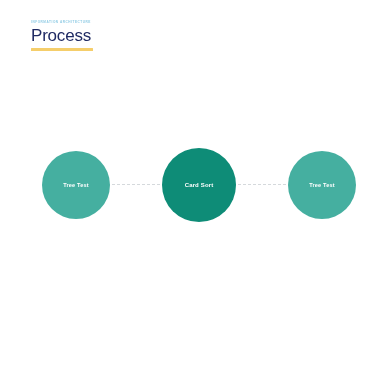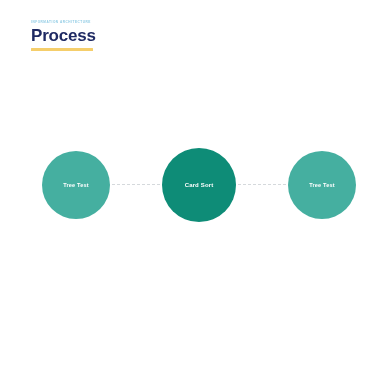--- a/index.html
+++ b/index.html
@@ -37,21 +37,21 @@
     color: #8FCBE4;
     text-transform: uppercase;
     white-space: nowrap;
     margin: 0;
     padding: 0;
   }
 
   #page-title {
     font-size: 17px;
     line-height: 19px;
-    font-weight: 700;
+    font-weight: 400;
     color: #1F2A63;
     letter-spacing: -0.2px;
     margin: 2px 0 0 0;
     padding: 0;
     white-space: nowrap;
   }
 
   #title-underline {
     width: 62px;
     height: 3px;

